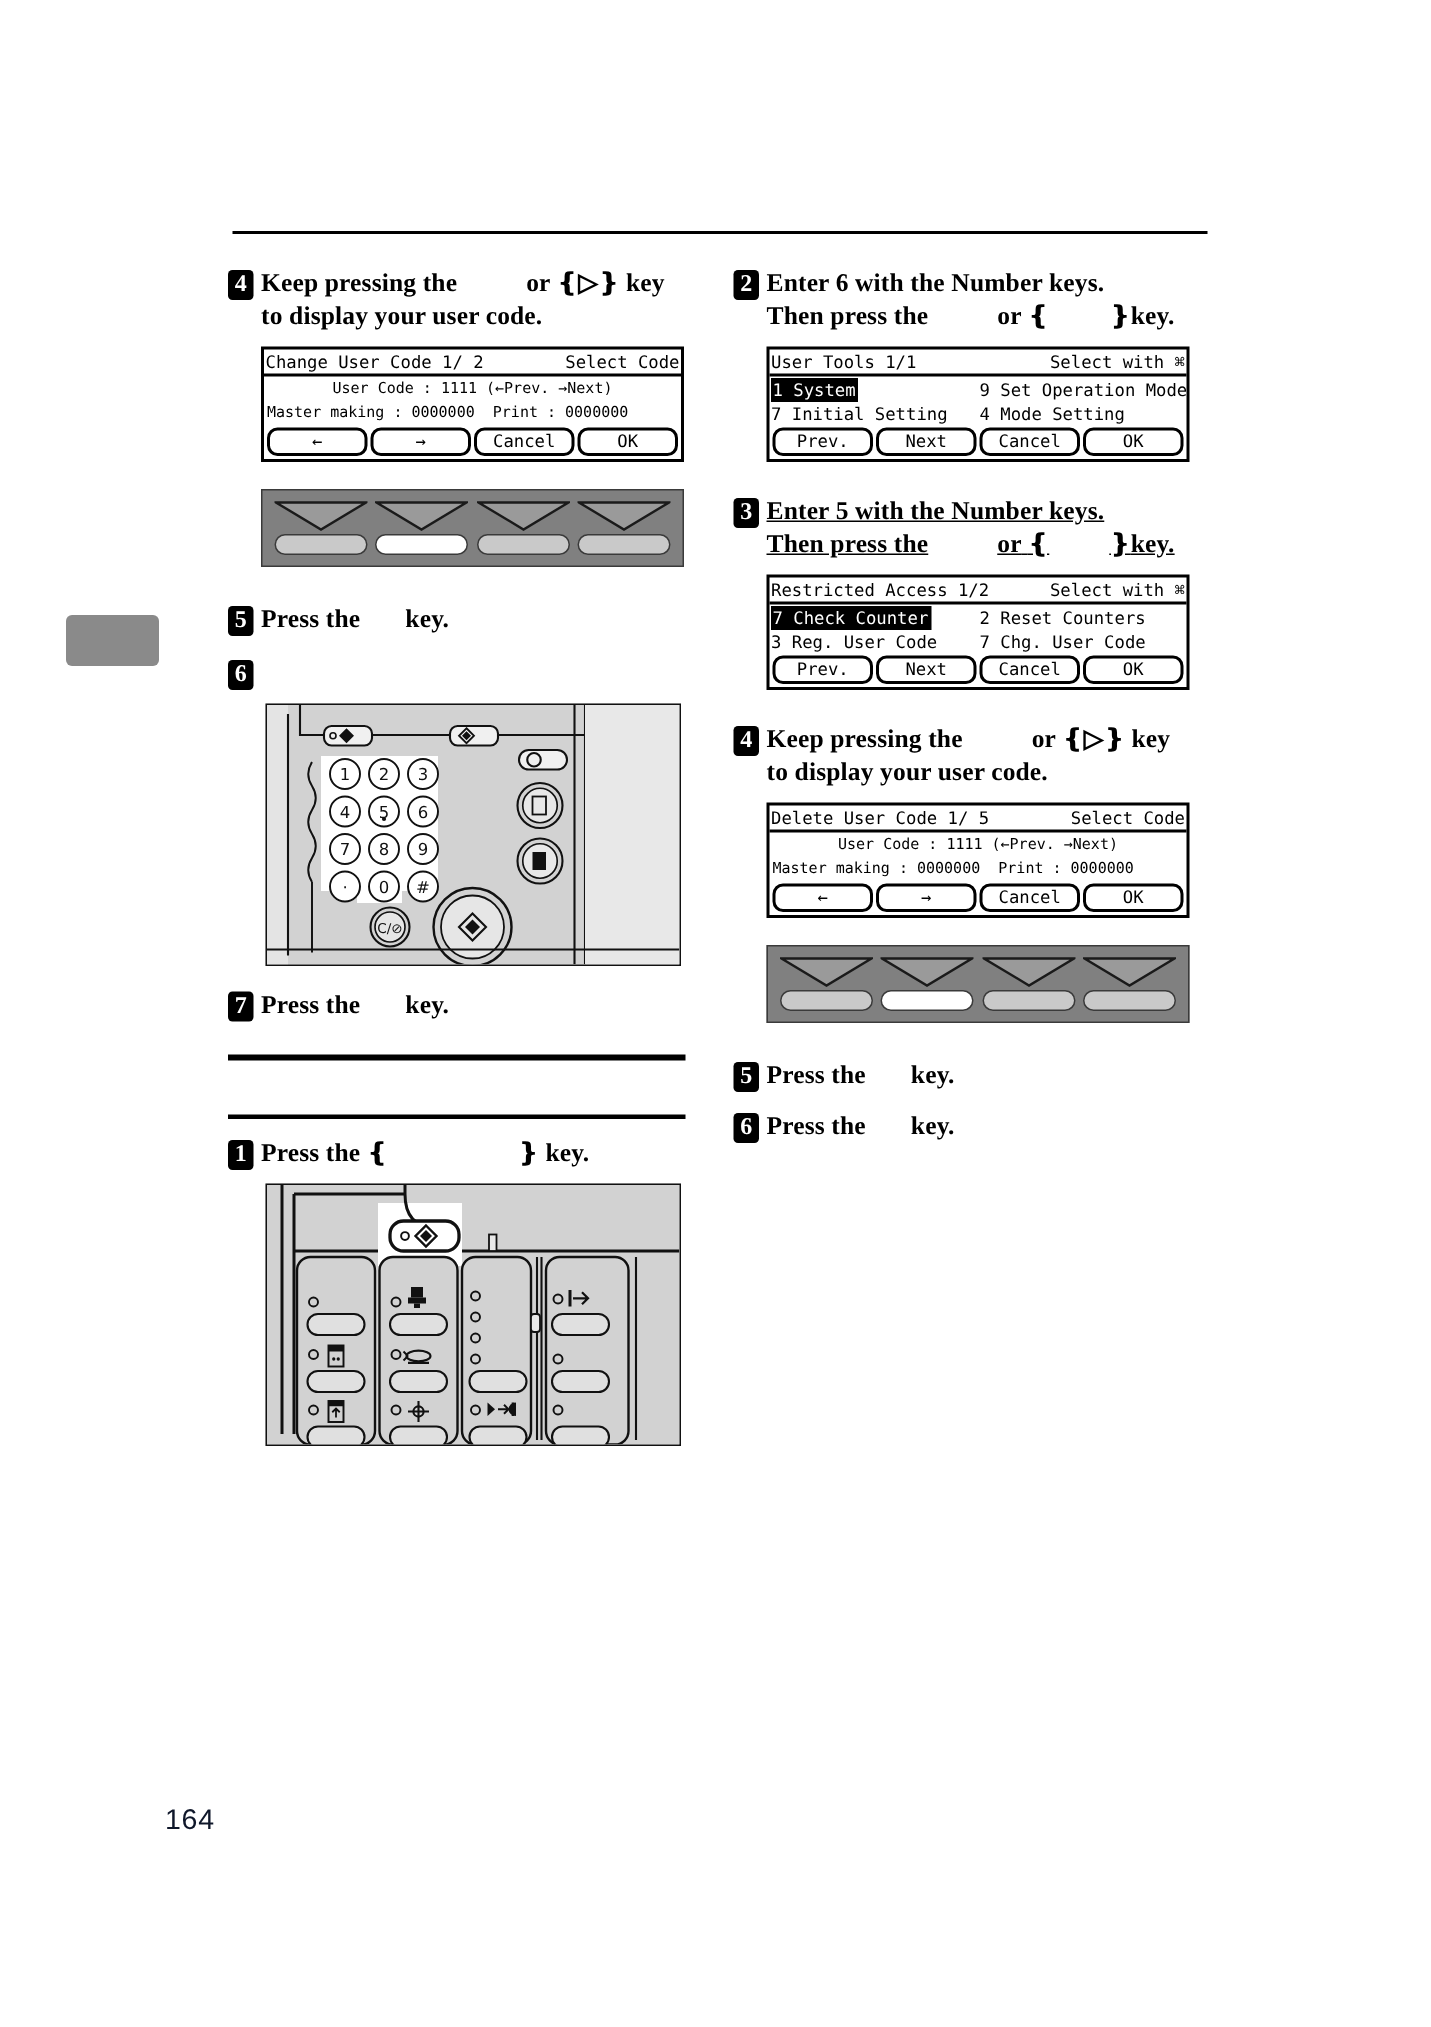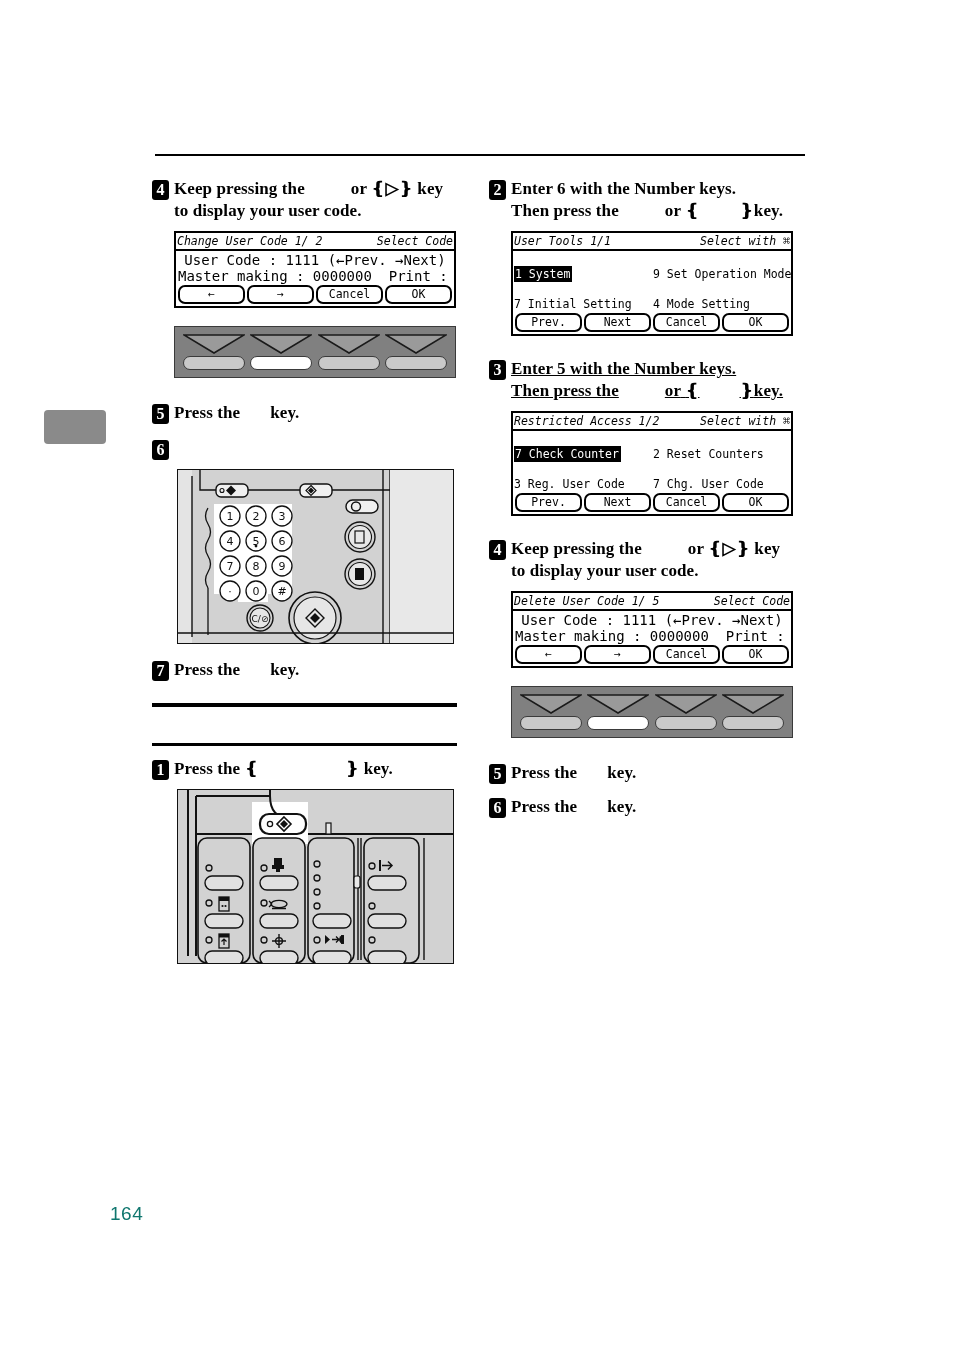--- a/index.html
+++ b/index.html
@@ -34,21 +34,21 @@
     background: #8a8a8a;
     border-radius: 4px;
   }
   .page-number {
     position: absolute;
     left: 110px;
     top: 1203px;
     font-family: "Liberation Sans", sans-serif;
     font-size: 19px;
     letter-spacing: 0.5px;
-    color: #0f766e;
+    color: #0f172a;
   }
 
   
   .col {
     position: absolute;
     top: 178px;
   }
   .col-left  { left: 152px; width: 320px; }
   .col-right { left: 489px; width: 320px; }
 
@@ -102,40 +102,38 @@
   }
   .lcd-title {
     display: flex;
     justify-content: space-between;
     border-bottom: 2px solid #000;
     font-size: 11.5px;
     line-height: 16px;
     padding: 0 1px;
     white-space: nowrap;
     overflow: hidden;
-    font-style: italic;
   }
   .lcd-body {
     padding: 1px 0 0 0;
   }
   .lcd-line {
-    font-size: 14px;
+    font-size: 10px;
     line-height: 16px;
     white-space: nowrap;
     overflow: hidden;
     padding: 0 2px;
   }
   .lcd-line.center { text-align: center; }
   .lcd-grid {
     display: flex;
     font-size: 11.5px;
     line-height: 16px;
     white-space: nowrap;
     overflow: hidden;
-    margin-top: 14px;
   }
   .lcd-grid > div { flex: 0 0 50%; padding-left: 1px; box-sizing: border-box; }
   .lcd-sel {
     background: #000;
     color: #fff;
     display: inline-block;
     padding: 0 2px 0 1px;
   }
   .lcd-buttons {
     display: flex;

